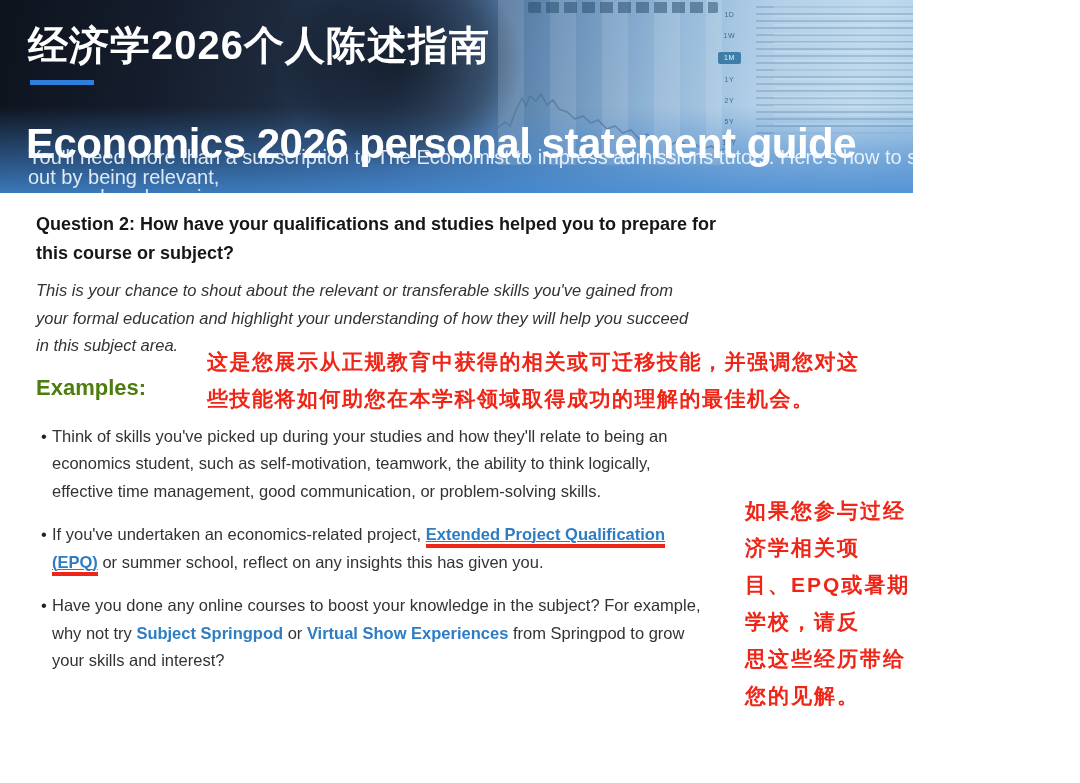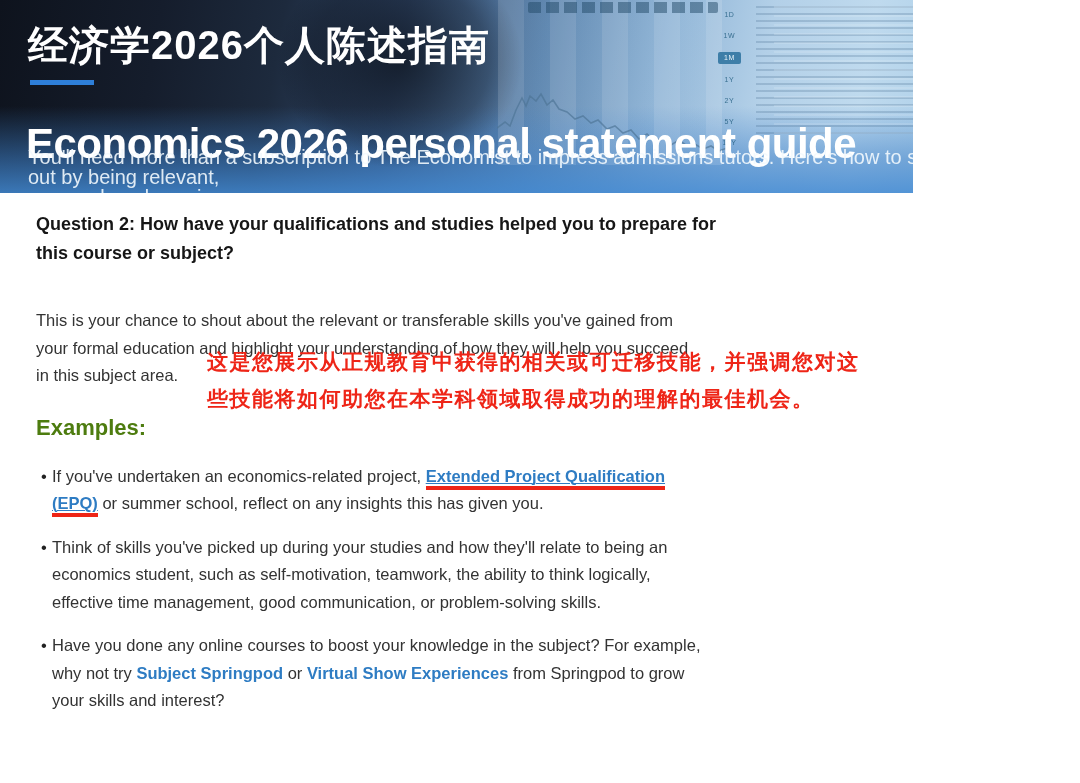--- a/index.html
+++ b/index.html
@@ -32,22 +32,22 @@
   .time-col span.sel { background:#3e7ea8; color:#eaf5fb; padding:1px 6px; border-radius:2px; }
 
   .hero-title-zh { position:absolute; left:28px; top:18px; font-size:40px; font-weight:700; color:#ffffff; letter-spacing:1px; white-space:nowrap; }
   .hero-dash { position:absolute; left:30px; top:80px; width:64px; height:5px; }
   .hero-title-en { position:absolute; left:26px; top:90px; font-size:42px; font-weight:700; color:#ffffff; letter-spacing:-0.5px; white-space:nowrap;margin-top:30px; }
   .hero-subtitle { position:absolute; left:28px; top:147px; width:958px; font-size:20px; line-height:20px;
     color:rgba(242,248,253,0.9); white-space:pre-line; }
 
   
   .article { position:absolute; left:0; top:193px; width:1080px; padding:17px 36px 0 36px; color:#2b2b2b; }
-  .q-heading { font-size:18px; line-height:29px; font-weight:700; color:#161616; white-space:pre-line; margin-bottom:39px; }
-  .intro { font-size:16.5px; line-height:27.5px; white-space:pre-line; margin-bottom:24px; color:#333; }
+  .q-heading { font-size:18px; line-height:29px; font-weight:700; color:#161616; white-space:pre-line; margin-bottom:9px; }
+  .intro { font-size:16.5px; line-height:27.5px; white-space:pre-line; margin-bottom:14px; color:#333;font-style:italic; }
   .examples { font-size:22px; line-height:27px; font-weight:700; color:#4d7c0f; margin-bottom:22px; }
   ul.ex-list { list-style:none; padding-left:16px; margin:0; }
   ul.ex-list li { position:relative; font-size:16.5px; line-height:27.5px; color:#333; white-space:pre-line; margin-bottom:16px; }
   ul.ex-list li::before { content:"\2022"; position:absolute; left:-11px; top:0; color:#222; }
   .seg { white-space:pre-line; }
   .seg.link { color:var(--link,#2e7cc3); font-weight:700; }
   .seg.link.marked {
     text-decoration:underline; text-decoration-thickness:1px;
     padding-bottom:1px; border-bottom:4px solid var(--red,#ee2517);
     -webkit-box-decoration-break:clone; box-decoration-break:clone;
@@ -89,27 +89,30 @@
   </div>
 
   <div class="article">
     <div class="q-heading">Question 2: How have your qualifications and studies helped you to prepare for
 this course or subject?</div>
     <div class="intro">This is your chance to shout about the relevant or transferable skills you've gained from
 your formal education and highlight your understanding of how they will help you succeed
 in this subject area.</div>
     <div class="examples">Examples:</div>
     <ul class="ex-list">
-        <li><span class="seg">If you've undertaken an economics-related project, </span><span class="seg link marked">Extended Project Qualification
-(EPQ)</span><span class="seg"> or summer school, reflect on any insights this has given you.</span></li>
         <li><span class="seg">Think of skills you've picked up during your studies and how they'll relate to being an
 economics student, such as self-motivation, teamwork, the ability to think logically,
 effective time management, good communication, or problem-solving skills.</span></li>
+        <li><span class="seg">If you've undertaken an economics-related project, </span><span class="seg link marked">Extended Project Qualification
+(EPQ)</span><span class="seg"> or summer school, reflect on any insights this has given you.</span></li>
         <li><span class="seg">Have you done any online courses to boost your knowledge in the subject? For example,
 why not try </span><span class="seg link">Subject Springpod</span><span class="seg"> or </span><span class="seg link">Virtual Show Experiences</span><span class="seg"> from Springpod to grow
 your skills and interest?</span></li>
       </ul>
   </div>
 
   <div class="zh-note n1">这是您展示从正规教育中获得的相关或可迁移技能，并强调您对这
 些技能将如何助您在本学科领域取得成功的理解的最佳机会。</div>
+  <div class="zh-note n2">如果您参与过经济学相关项
+目、EPQ或暑期学校，请反
+思这些经历带给您的见解。</div>
 
 </div>
 
 </body></html>

